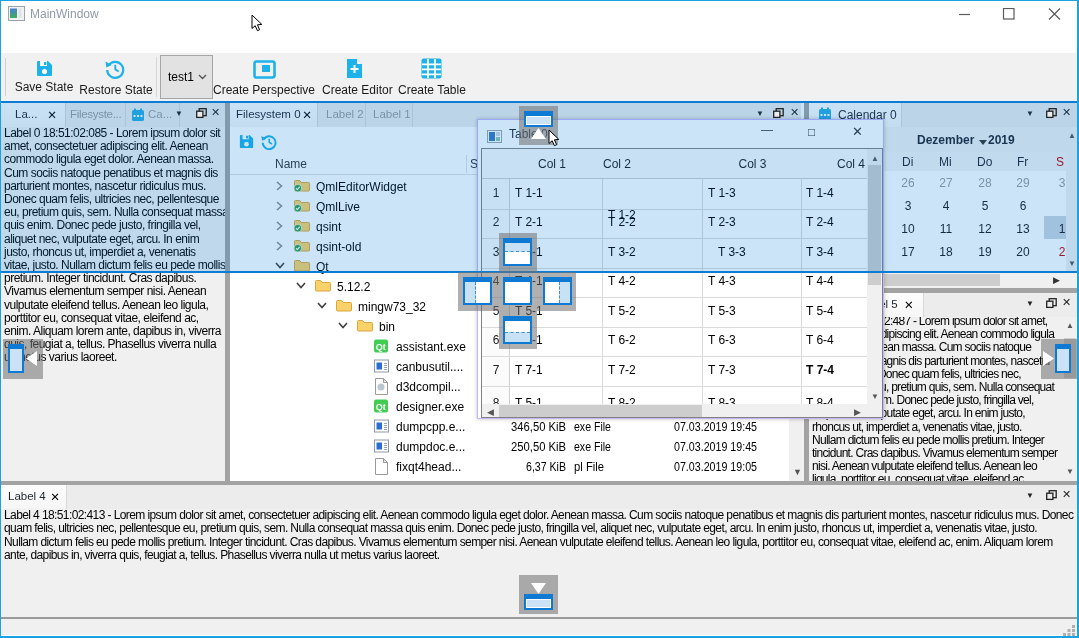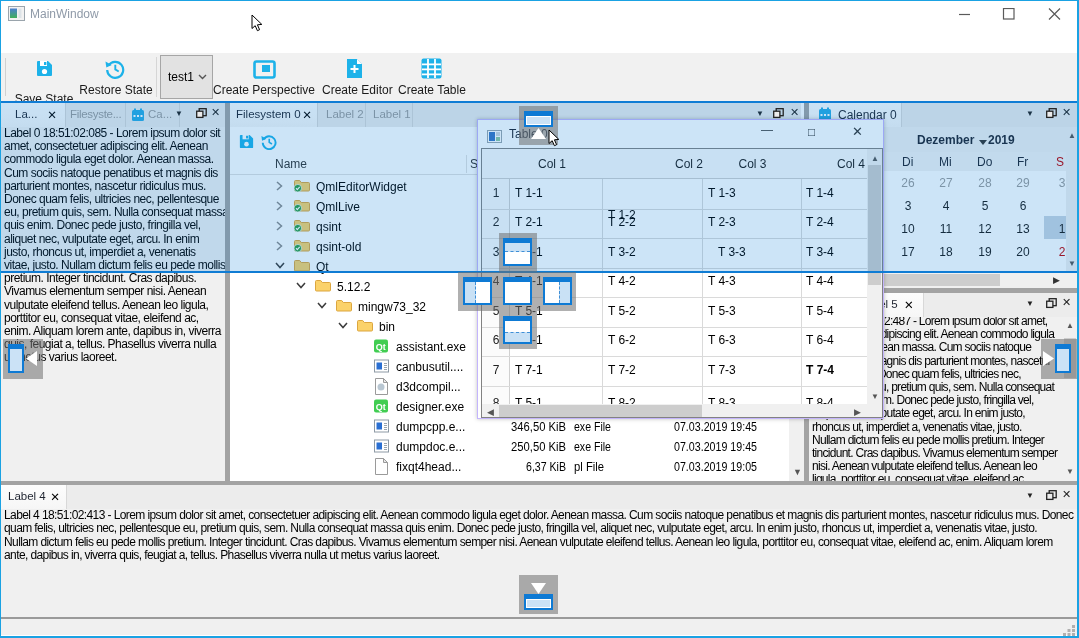--- a/index.html
+++ b/index.html
@@ -65,21 +65,21 @@
  <div id="toolbar" class="abs"></div>
  <div class="abs" style="left:5px;top:58px;width:1px;height:38px;background:#d0d0d0;"></div>
  <div class="abs" style="left:156px;top:57px;width:1px;height:40px;background:#d6d6d6;"></div>
 
  <svg class="abs" style="left:36px;top:60px;" width="17" height="17" viewBox="0 0 17 17">
       <path d="M2 1h10l4 4v10a1 1 0 0 1-1 1H2a1 1 0 0 1-1-1V2a1 1 0 0 1 1-1z" fill="#1db2e9"></path>
       <rect x="4" y="1" width="7" height="5" fill="#fff"></rect>
       <rect x="8" y="2" width="2.4" height="3" fill="#1db2e9"></rect>
       <circle cx="8.5" cy="11.5" r="2.6" fill="#fff"></circle>
     </svg>
- <div class="tblabel" style="left:8px;top:80px;width:72px;margin-top:12px;">Save State</div>
+ <div class="tblabel" style="left:8px;top:80px;width:72px;">Save State</div>
  <svg class="abs" style="left:105px;top:59px;" width="20" height="20" viewBox="0 0 20 20">
       <path d="M3.5 6.5 A8 8 0 1 1 2.2 11" fill="none" stroke="#1db2e9" stroke-width="2.2"></path>
       <path d="M0.5 2.5l0.8 6 5.5-2.5z" fill="#1db2e9"></path>
       <path d="M10.3 5.8v4.6l3.4 2.1" stroke="#1db2e9" stroke-width="1.9" fill="none"></path>
     </svg>
  <div class="tblabel" style="left:79px;top:83px;width:74px;">Restore State</div>
  <div id="combo" class="abs">
       <span style="position:absolute;left:7px;top:14px;">test1</span>
       <svg style="position:absolute;right:5px;top:18px;" width="9" height="6" viewBox="0 0 9 6">
         <path d="M1 1l3.5 3.5L8 1" stroke="#555" stroke-width="1.4" fill="none"></path>
@@ -381,21 +381,21 @@
         <rect x="9" y="7" width="4" height="4" fill="#8fc7a0"></rect>
       </svg>
   <div style="position:absolute;left:31px;top:7px;color:#1f2430;">Table 0</div>
   <div style="position:absolute;left:283px;top:3px;color:#444;font-size:12px;">―</div>
   <div style="position:absolute;left:330px;top:5px;color:#333;font-size:12px;">□</div>
   <div style="position:absolute;left:374px;top:4px;color:#333;font-size:13px;">✕</div>
   <div style="position:absolute;left:3px;top:28px;width:402px;height:270px;border:1px solid #828282;background:#fff;overflow:hidden;">
 
    <div style="position:absolute;left:0;top:0;width:400px;height:30px;background:#fbfbfb;border-bottom:1px solid #d0d0d0;"></div>
    <div class="cell" style="left:24px;top:8px;width:92px;text-align:center;color:#1a1a1a;">Col 1</div>
-   <div class="cell" style="left:121px;top:8px;width:100px;text-align:right;color:#1a1a1a;">Col 2</div>
+   <div class="cell" style="left:121px;top:8px;width:100px;text-align:left;color:#1a1a1a;">Col 2</div>
    <div class="cell" style="left:221px;top:8px;width:99px;text-align:center;color:#1a1a1a;">Col 3</div>
    <div class="cell" style="left:320px;top:8px;width:98px;text-align:center;color:#1a1a1a;">Col 4</div>
 
    <div style="position:absolute;left:0;top:30px;width:28px;height:225px;background:#fbfbfb;border-right:1px solid #d0d0d0;"></div>
    <div id="rownums">
           <div class="cell" style="left:0;top:37px;width:28px;text-align:center;color:#222;">1</div>
           <div class="cell" style="left:0;top:66px;width:28px;text-align:center;color:#222;">2</div>
           <div class="cell" style="left:0;top:96px;width:28px;text-align:center;color:#222;">3</div>
           <div class="cell" style="left:0;top:125px;width:28px;text-align:center;color:#222;">4</div>
           <div class="cell" style="left:0;top:155px;width:28px;text-align:center;color:#222;">5</div>

